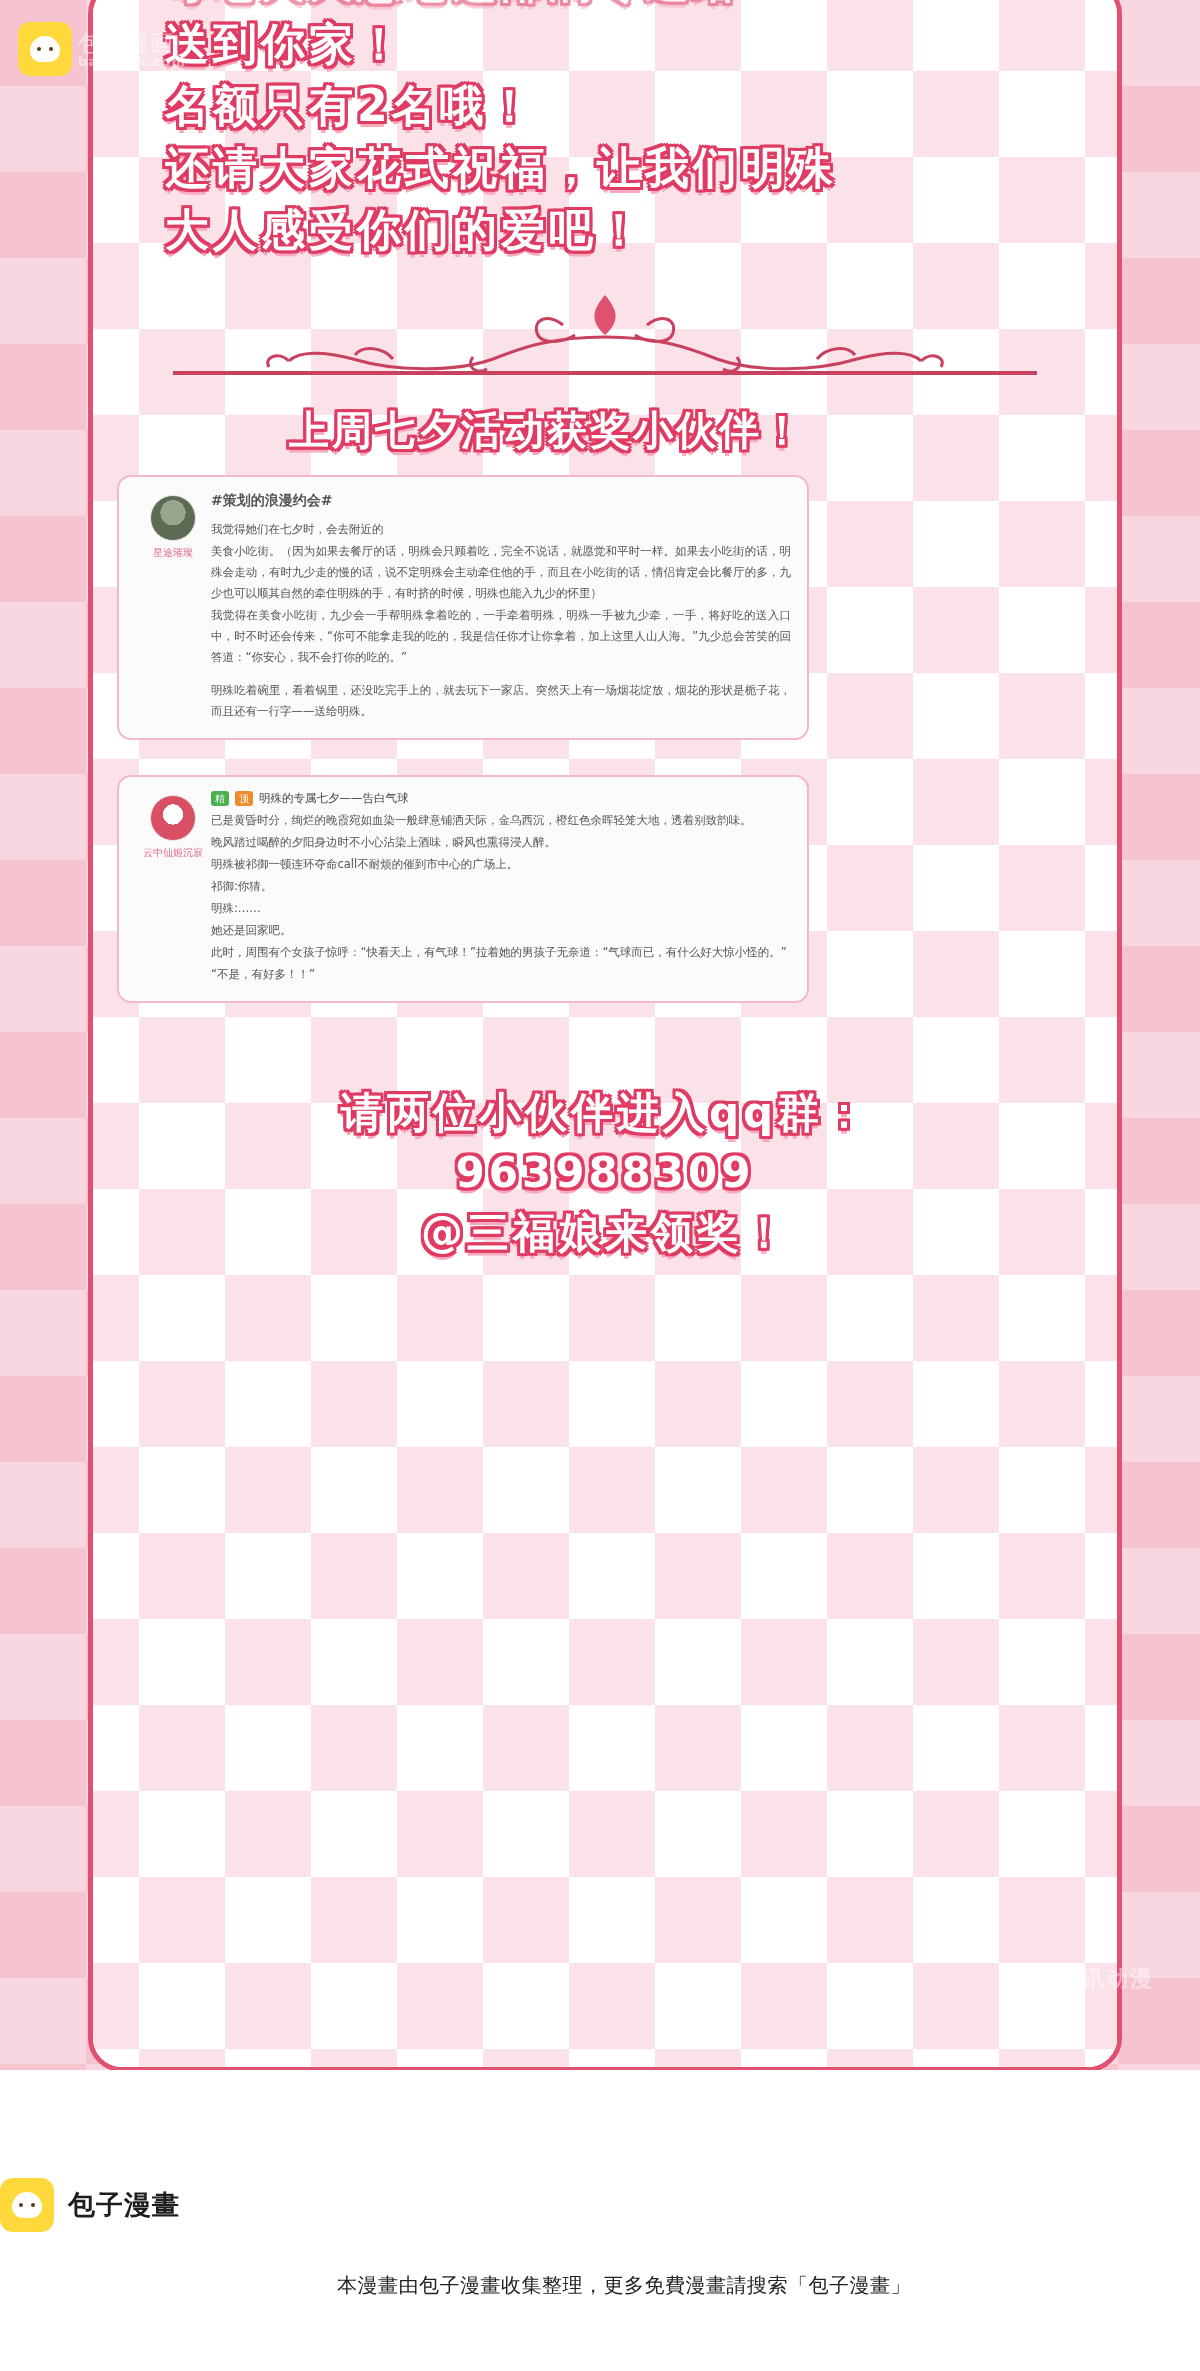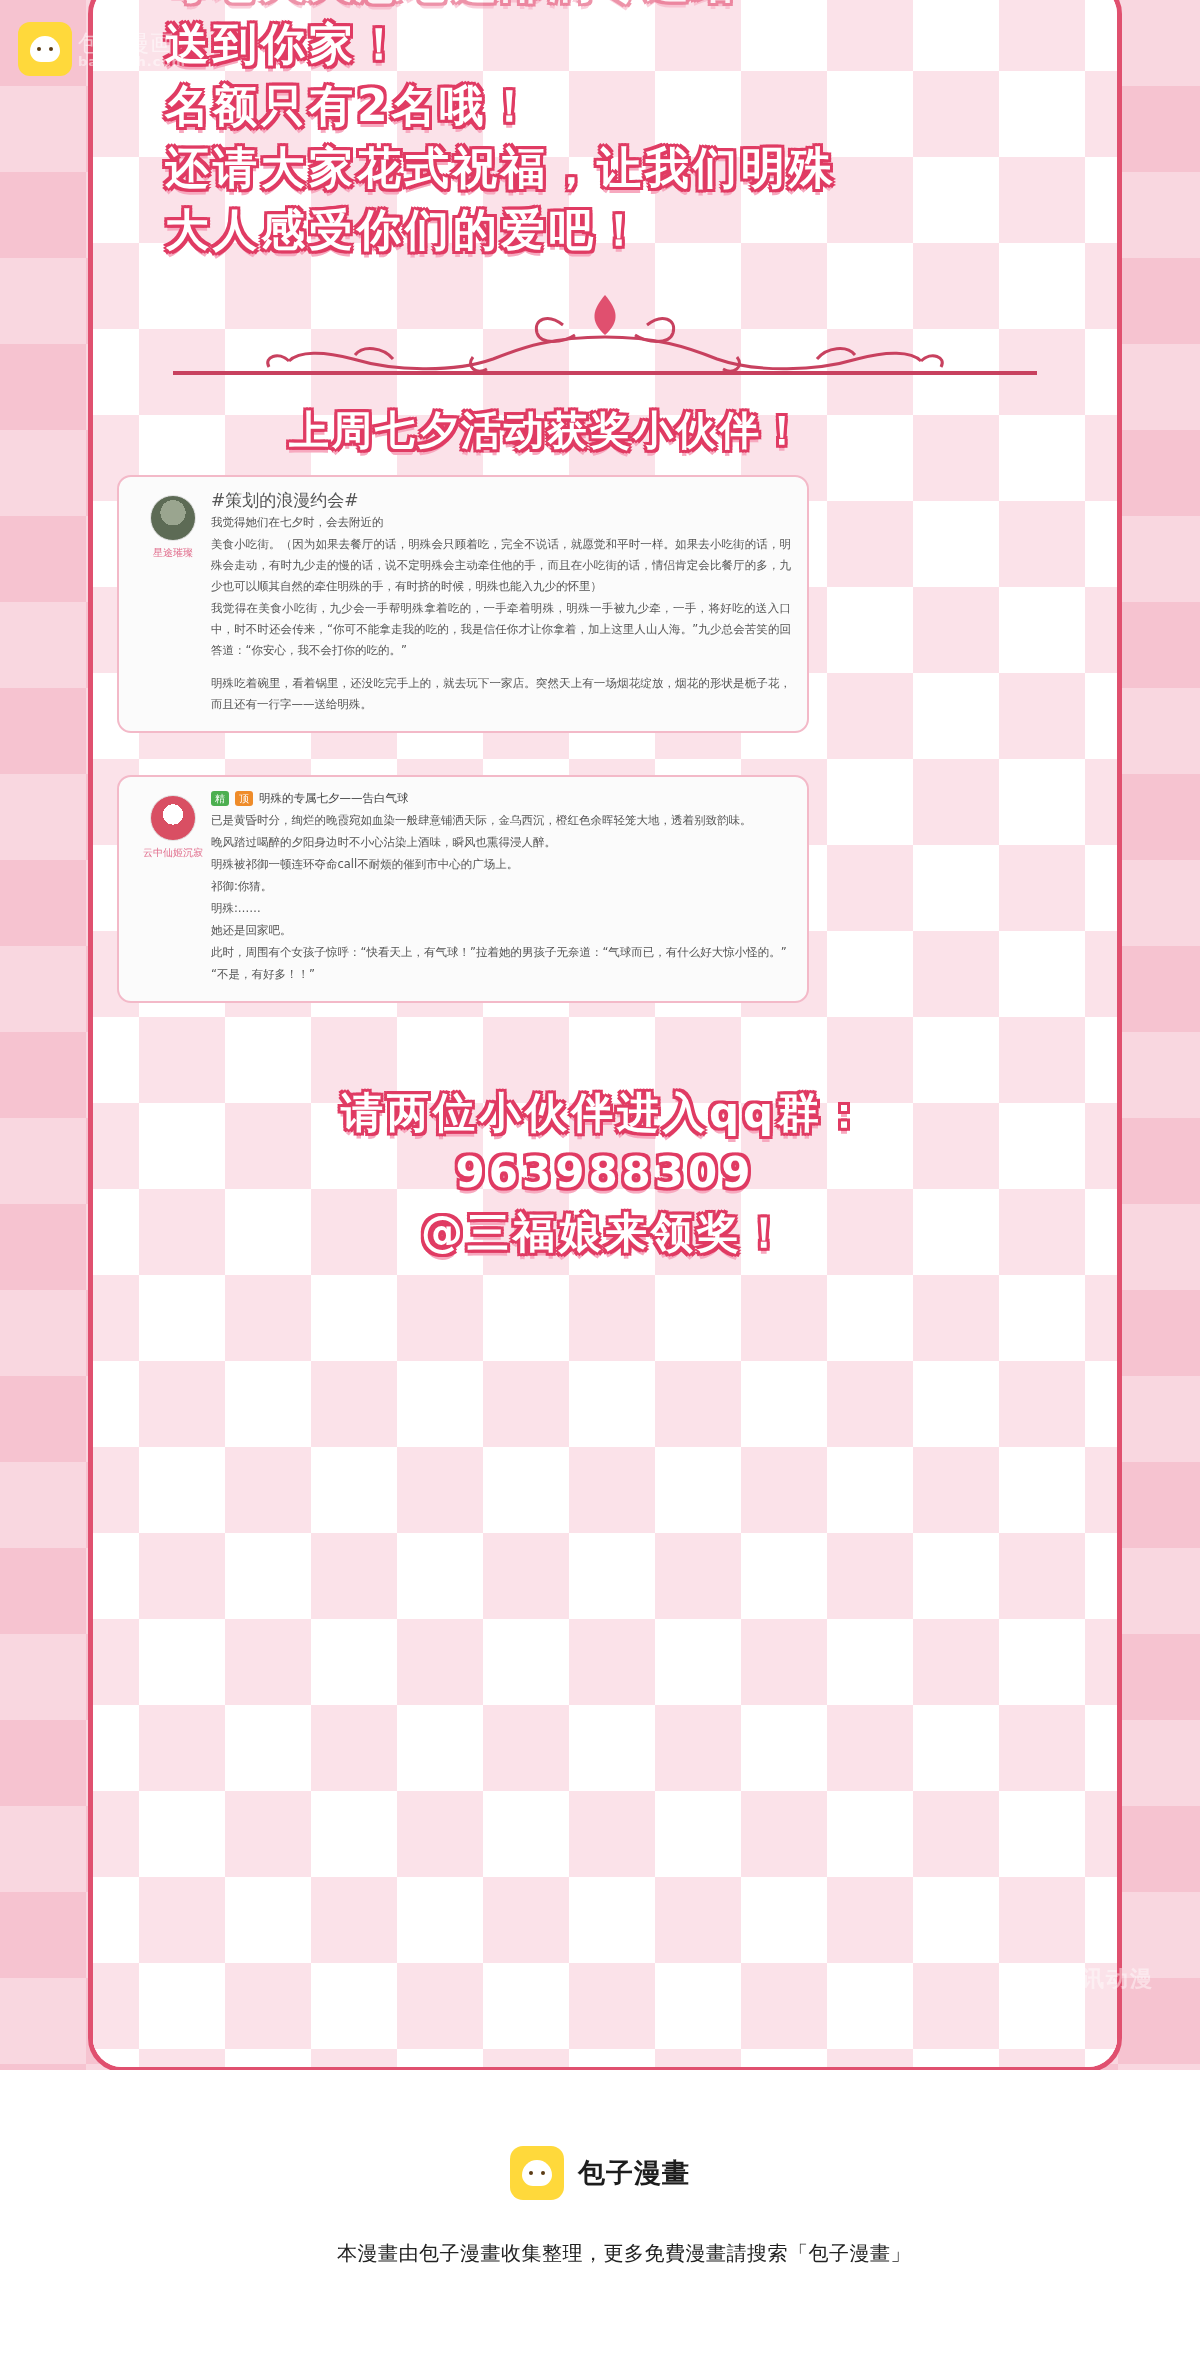--- a/index.html
+++ b/index.html
@@ -146,24 +146,25 @@
   .avatar.a2{background:radial-gradient(circle at 50% 42%,#ffffff 0 30%,#d94f63 30% 100%);}
   .avatar-name{
     margin-top:5px;
     font-size:10px;
     color:#e06a8a;
     line-height:13px;
     white-space:nowrap;
   }
   .body-col{flex:1;min-width:0;}
   .cmt-head{
-    font-size:17px;
+    font-size:14px;
     color:#555;
     line-height:18px;
-    margin-bottom:3px;
+    margin-bottom:10px;
+    font-weight:bold;
   }
   .tag-row{
     display:flex;
     align-items:center;
     gap:6px;
     margin-bottom:4px;
   }
   .tag{
     display:inline-block;
     font-size:10px;
@@ -261,23 +262,22 @@
     left:0;
     top:2070px;
     width:1200px;
     height:301px;
     background:#ffffff;
     text-align:center;
   }
   .footer-brand{
     display:flex;
     align-items:center;
-    justify-content:center;
     gap:14px;
-    padding-top:76px;
+    padding-top:108px;
   }
   .footer-logo{
     width:54px;height:54px;
     border-radius:13px;
     background:#ffd93b;
     display:flex;align-items:center;justify-content:center;
   }
   .footer-bun{
     width:30px;height:26px;
     border-radius:15px 15px 11px 11px;

